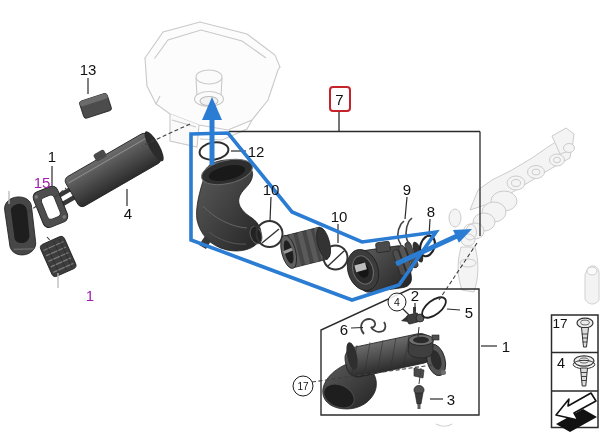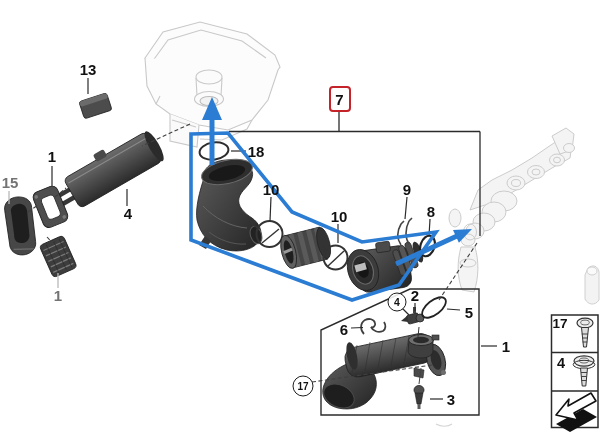--- a/index.html
+++ b/index.html
@@ -1,21 +1,21 @@
 <!DOCTYPE html>
 <html><head>
 <meta charset="utf-8">
 <style>
   html,body{margin:0;padding:0;background:#fff;}
   .stage{position:relative;width:600px;height:433px;background:#ffffff;
          font-family:"Liberation Sans",sans-serif;overflow:hidden;}
   .stage svg{position:absolute;left:0;top:0;}
-  .lbl{position:absolute;transform:translate(-50%,-50%);font-weight:bold;
+  .lbl{position:absolute;transform:translate(-50%,-50%);font-weight:normal;
        font-size:15px;color:#111;white-space:nowrap;line-height:1;}
-  .muted{color:#737373;}
+  .muted{color:#a21caf;margin-left:32px;}
   .circ{border:1.5px solid #1d1d1d;border-radius:50%;width:17px;height:17px;
         display:flex;align-items:center;justify-content:center;font-size:10.5px;
         background:rgba(255,255,255,.88);}
   .circ17{width:19px;height:19px;font-size:10px;}
   .box7{border:2.3px solid #c4232a;border-radius:4px;width:18px;height:22px;
         display:flex;align-items:center;justify-content:center;background:#fff;
         font-size:15px;color:#111;}
   .side17{font-size:13.5px;}
   .side4{font-size:14.5px;}
 </style>
@@ -280,21 +280,21 @@
       <path d="M556,415 L569,399 L568,406 L591,393 L596,401 L574,413 L578,420 Z" fill="#fff" stroke="#111" stroke-width="1.6" stroke-linejoin="round"></path>
     </g>
   </g>
 </svg>
 
 <div class="lbl" style="left:88px;top:69px">13</div>
 <div class="lbl" style="left:52px;top:156px">1</div>
 <div class="lbl muted" style="left:10px;top:182px">15</div>
 <div class="lbl muted" style="left:58px;top:295px">1</div>
 <div class="lbl" style="left:128px;top:213px">4</div>
-<div class="lbl" style="left:256px;top:151px">18</div>
+<div class="lbl" style="left:256px;top:151px">12</div>
 <div class="lbl" style="left:271px;top:189px">10</div>
 <div class="lbl" style="left:339px;top:216px">10</div>
 <div class="lbl" style="left:407px;top:189px">9</div>
 <div class="lbl" style="left:431px;top:211px">8</div>
 <div class="lbl" style="left:506px;top:346px">1</div>
 <div class="lbl" style="left:415px;top:295px">2</div>
 <div class="lbl" style="left:451px;top:399px">3</div>
 <div class="lbl" style="left:469px;top:312px">5</div>
 <div class="lbl" style="left:344px;top:329px">6</div>
 

